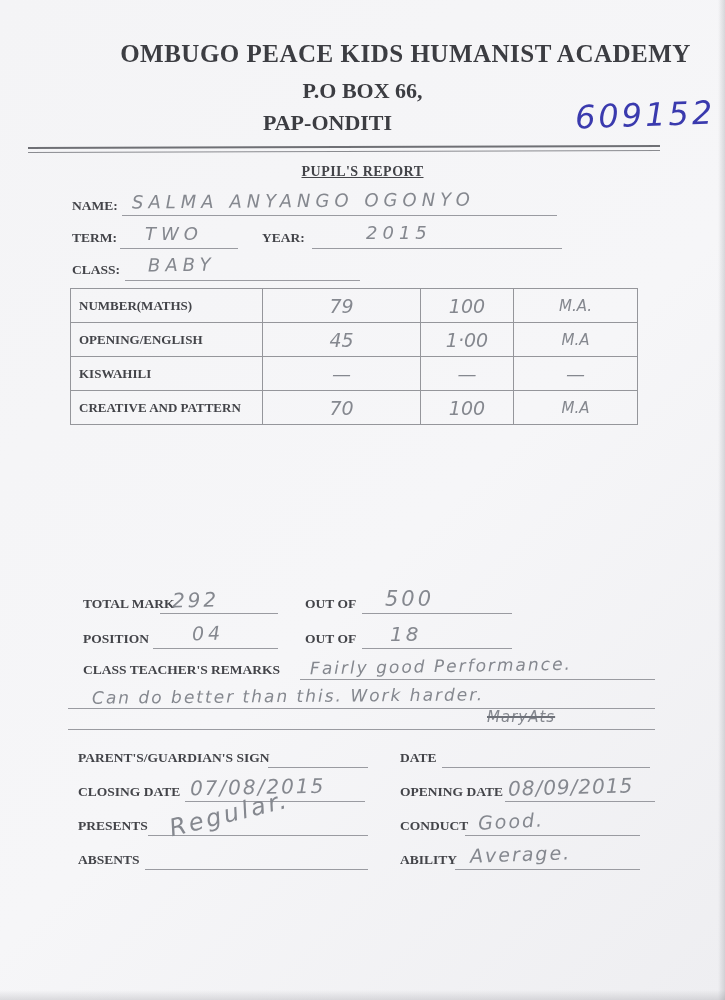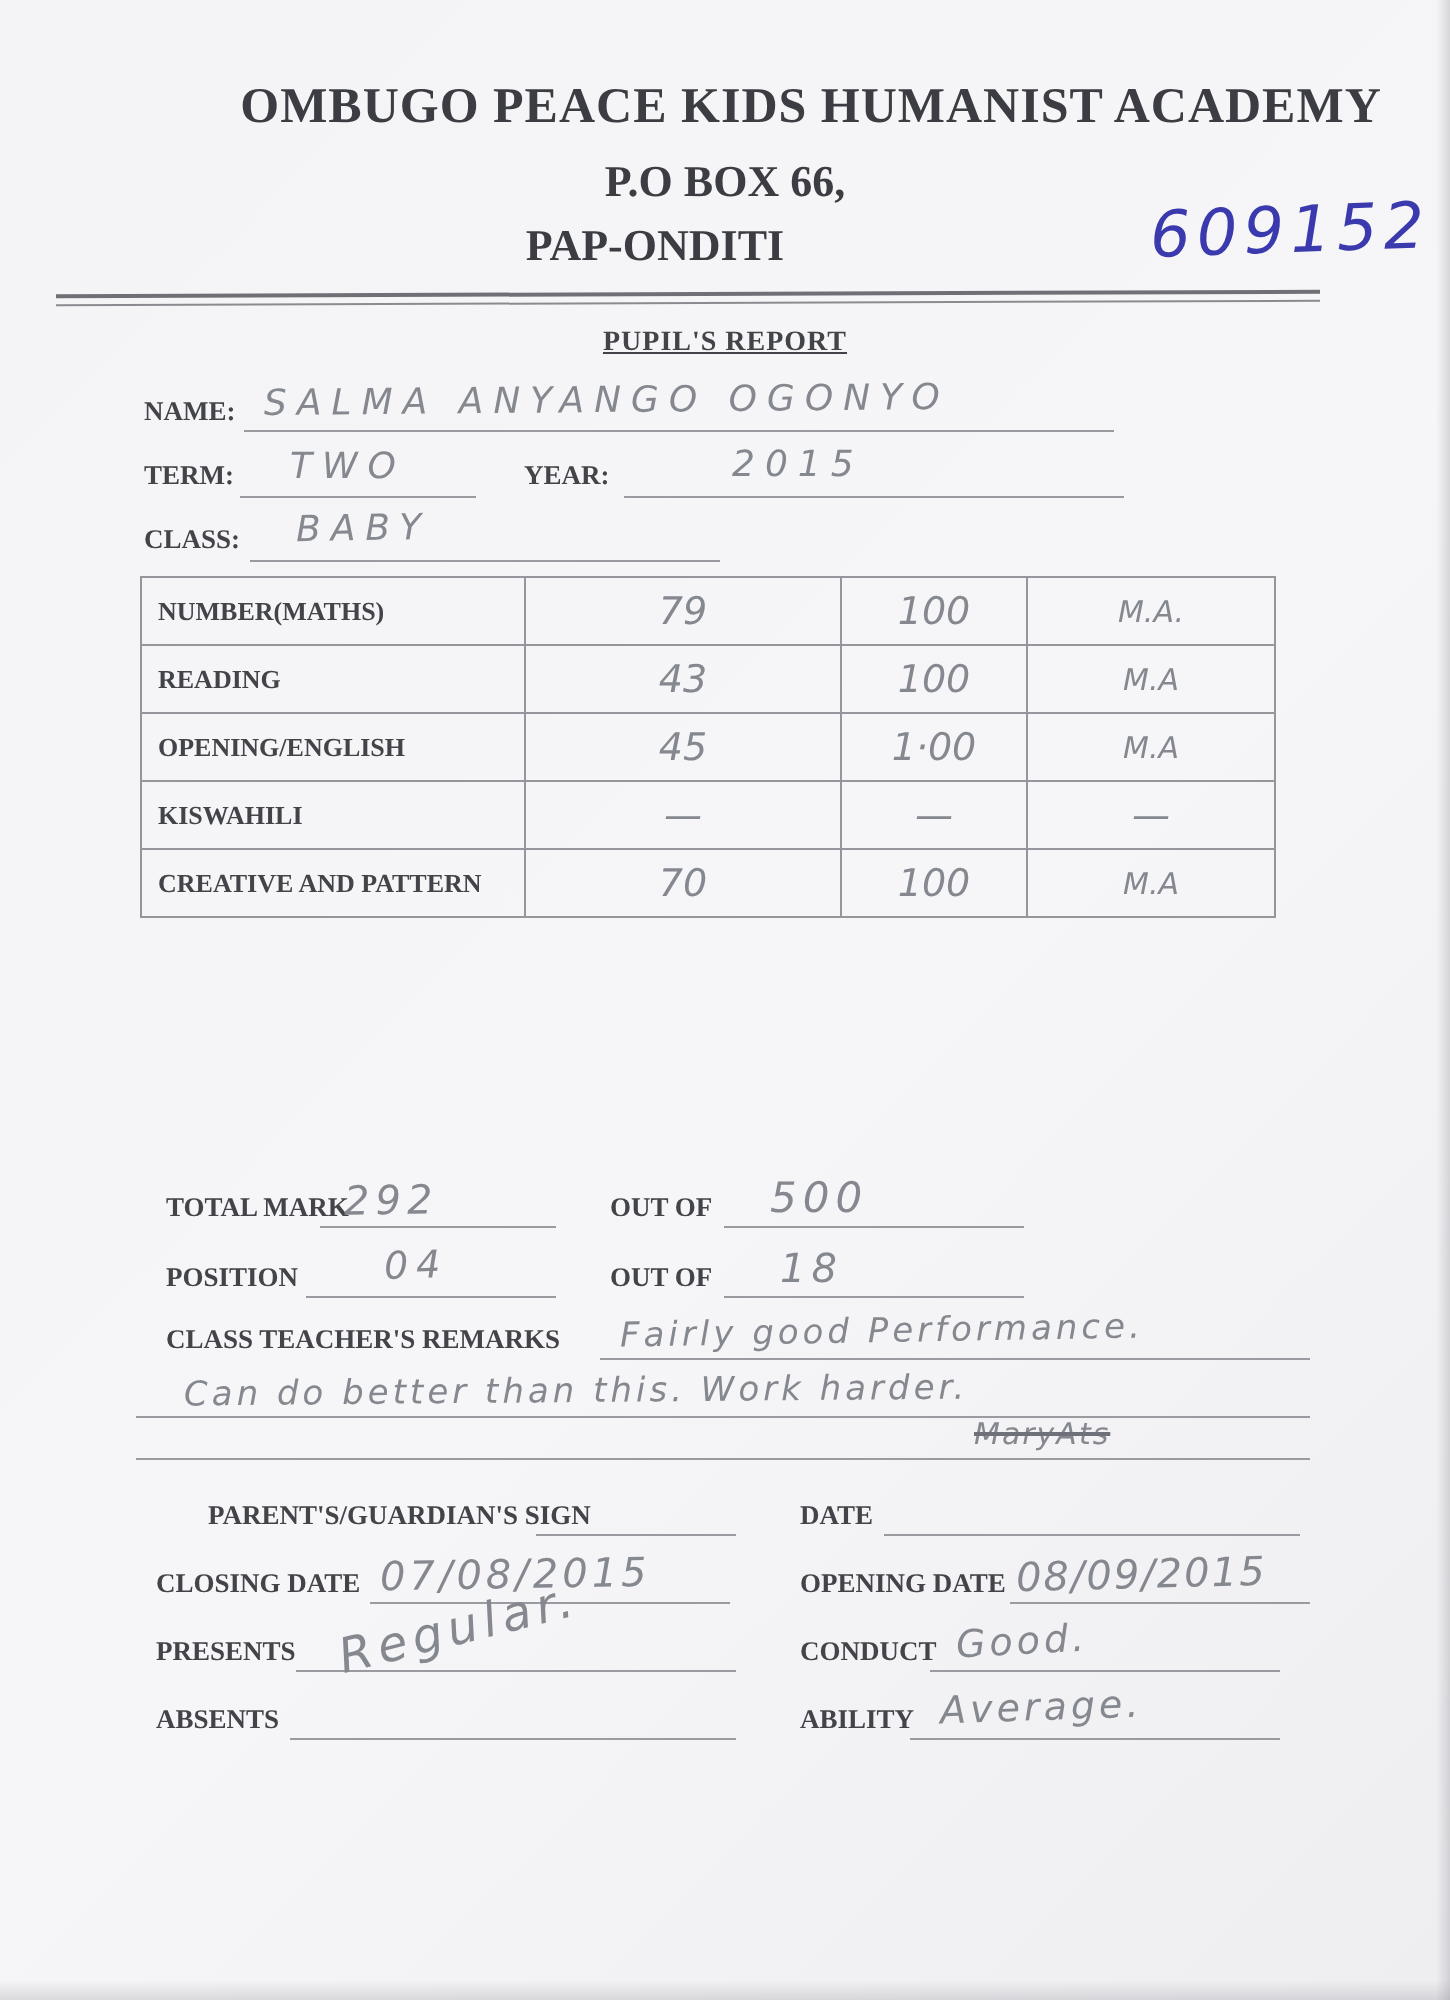--- a/index.html
+++ b/index.html
@@ -74,26 +74,20 @@
           <col style="width:124px">
         </colgroup>
       <tbody>
       <tr style="height:34px">
         <td class="print">NUMBER(MATHS)</td>
         <td class="hw hwcell">79</td>
         <td class="hw hwcell">100</td>
         <td class="hw hwcell" style="font-size:15px;">M.A.</td>
       </tr>
       <tr style="height:34px">
-        <td class="print">READING</td>
-        <td class="hw hwcell">43</td>
-        <td class="hw hwcell">100</td>
-        <td class="hw hwcell" style="font-size:15px;">M.A</td>
-      </tr>
-      <tr style="height:34px">
         <td class="print">OPENING/ENGLISH</td>
         <td class="hw hwcell">45</td>
         <td class="hw hwcell">1·00</td>
         <td class="hw hwcell" style="font-size:15px;">M.A</td>
       </tr>
       <tr style="height:34px">
         <td class="print">KISWAHILI</td>
         <td class="hw hwcell">—</td>
         <td class="hw hwcell">—</td>
         <td class="hw hwcell">—</td>
@@ -123,21 +117,21 @@
   <div class="abs hw" style="top:622px;left:390px;font-size:20px;letter-spacing:3px;">18</div>
 
   <div class="abs print lbl" style="top:662px;left:83px;">CLASS TEACHER'S REMARKS</div>
   <div class="abs uline" style="top:678px;left:300px;width:355px;"></div>
   <div class="abs hw" style="top:656px;left:310px;font-size:17px;letter-spacing:2px;transform:rotate(-1deg);">Fairly good Performance.</div>
   <div class="abs hw" style="top:686px;left:92px;font-size:17px;letter-spacing:2px;transform:rotate(-0.5deg);">Can do better than this. Work harder.</div>
   <div class="abs uline" style="top:707px;left:68px;width:587px;"></div>
   <div class="abs hw sig-struck" style="top:708px;left:487px;font-size:15px;letter-spacing:1px;">MaryAts</div>
   <div class="abs uline" style="top:728px;left:68px;width:587px;"></div>
 
-  <div class="abs print lbl" style="top:750px;left:78px;margin-left:26px;">PARENT'S/GUARDIAN'S SIGN</div>
+  <div class="abs print lbl" style="top:750px;left:78px;">PARENT'S/GUARDIAN'S SIGN</div>
   <div class="abs uline" style="top:766px;left:268px;width:100px;"></div>
   <div class="abs print lbl" style="top:750px;left:400px;">DATE</div>
   <div class="abs uline" style="top:766px;left:442px;width:208px;"></div>
 
   <div class="abs print lbl" style="top:784px;left:78px;">CLOSING DATE</div>
   <div class="abs uline" style="top:800px;left:185px;width:180px;"></div>
   <div class="abs hw" style="top:775px;left:190px;font-size:20px;letter-spacing:2px;transform:rotate(-1deg);">07/08/2015</div>
   <div class="abs print lbl" style="top:784px;left:400px;">OPENING DATE</div>
   <div class="abs uline" style="top:800px;left:505px;width:150px;"></div>
   <div class="abs hw" style="top:775px;left:508px;font-size:20px;letter-spacing:1px;transform:rotate(-1.5deg);">08/09/2015</div>

